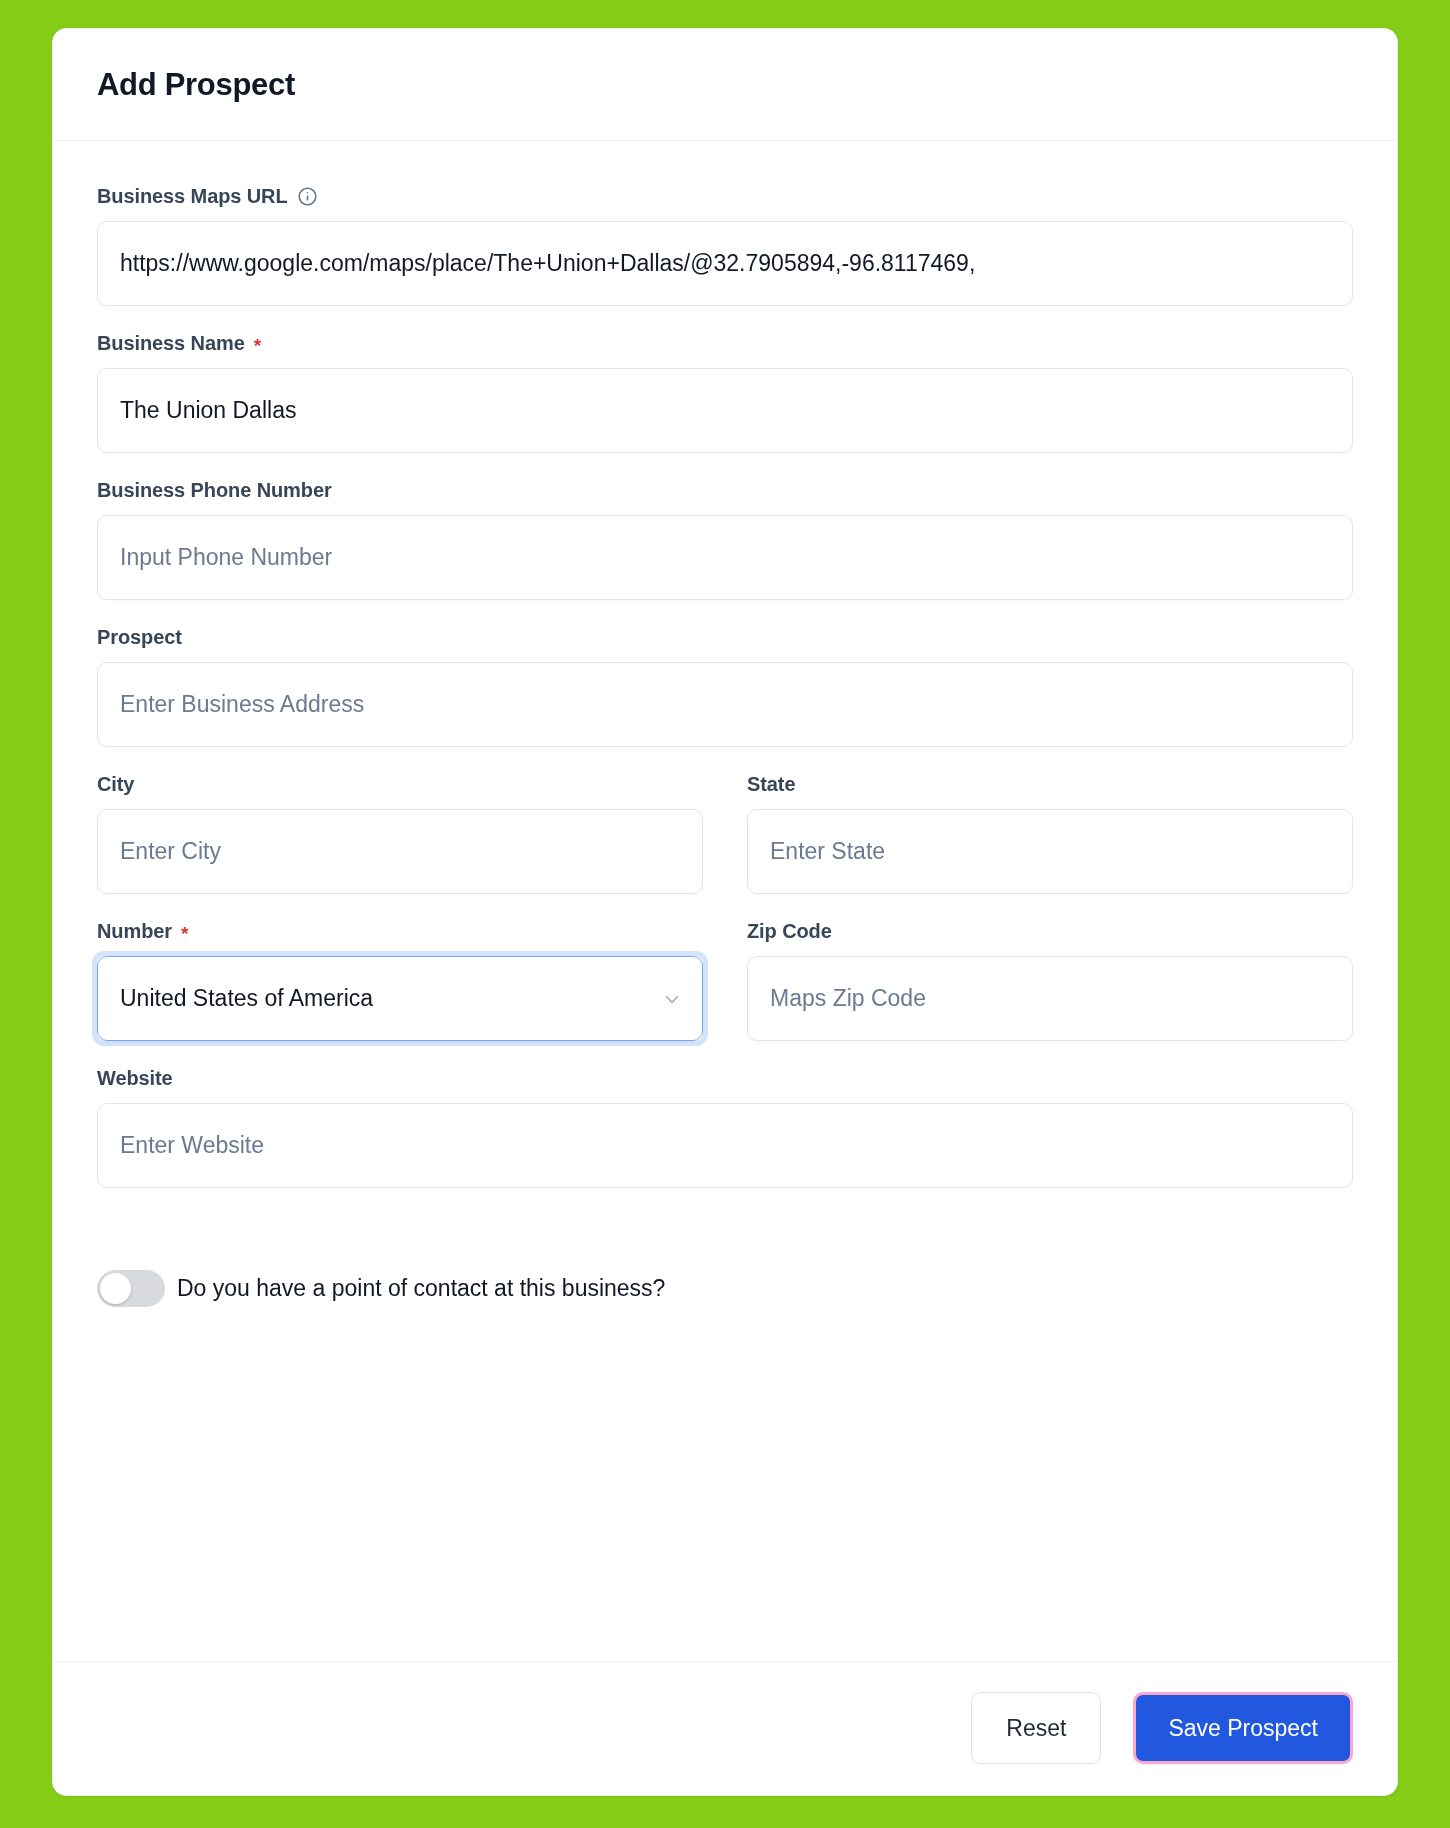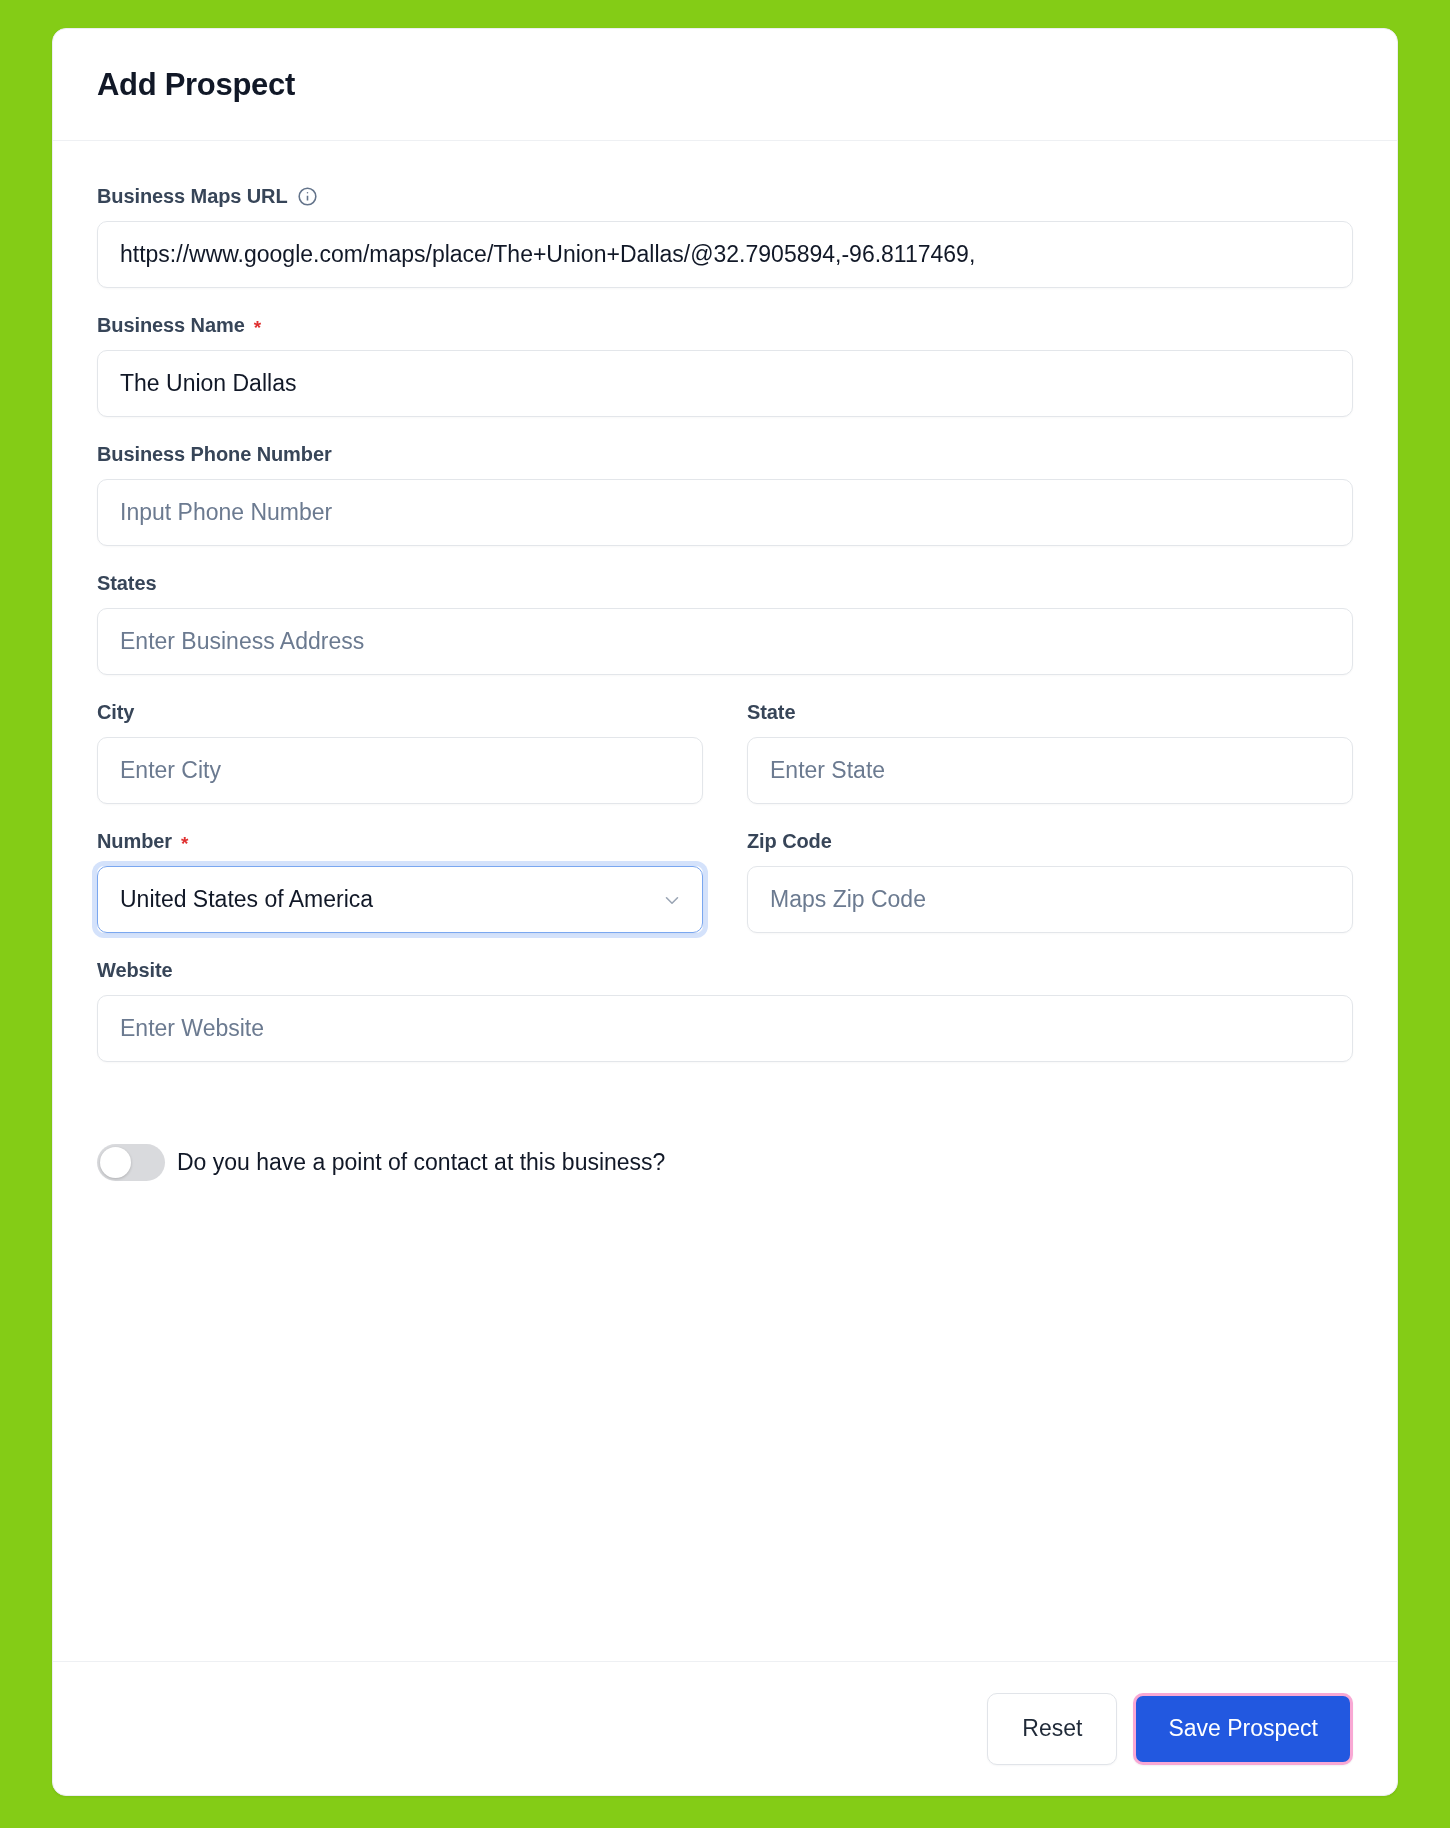--- a/index.html
+++ b/index.html
@@ -68,21 +68,21 @@
   }
   .info-icon {
     width: 21px; height: 21px;
     display: inline-flex;
     align-items: center;
     justify-content: center;
     color: #64748b;
   }
   .input {
     width: 100%;
-    height: 67px;
+    height: 85px;
     border: 1px solid #e3e6ea;
     border-radius: 10px;
     background: #ffffff;
     display: flex;
     align-items: center;
     padding: 0 22px;
     font-size: 23px;
     color: #111827;
     white-space: nowrap;
     overflow: hidden;
@@ -146,22 +146,21 @@
   .toggle-label {
     font-size: 23px;
     color: #111827;
   }
   .card-footer {
     flex: 0 0 auto;
     border-top: 1px solid #eef0f3;
     padding: 30px 44px;
     display: flex;
     justify-content: flex-end;
-    align-items: center;
-    gap: 16px;
+    gap: 32px;
     height: 134px;
   }
   .btn {
     height: 72px;
     border-radius: 10px;
     display: inline-flex;
     align-items: center;
     justify-content: center;
     font-size: 23px;
     cursor: pointer;
@@ -225,21 +224,21 @@
         <div class="label-row">
           <span class="label">Business Phone Number</span>
         </div>
         <div class="input placeholder">
           <span class="truncate">Input Phone Number</span>
         </div>
       </div>
 
       <div class="field">
         <div class="label-row">
-          <span class="label">States</span>
+          <span class="label">Prospect</span>
         </div>
         <div class="input placeholder">
           <span class="truncate">Enter Business Address</span>
         </div>
       </div>
 
       <div class="field row2">
         <div class="col">
           <div class="label-row">
             <span class="label">City</span>

